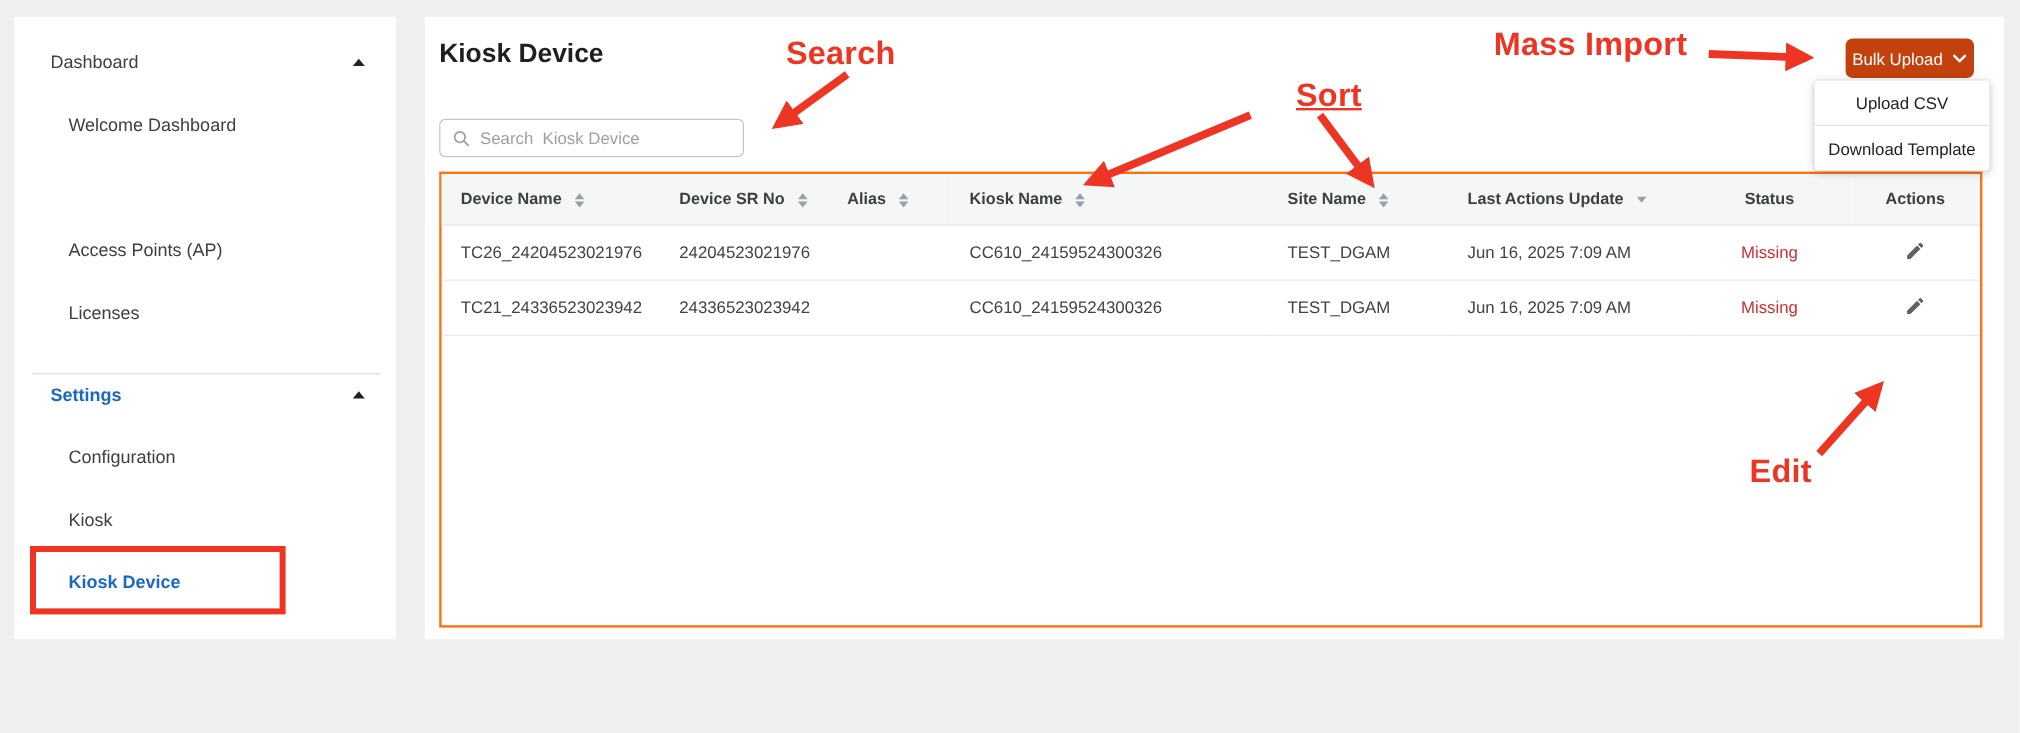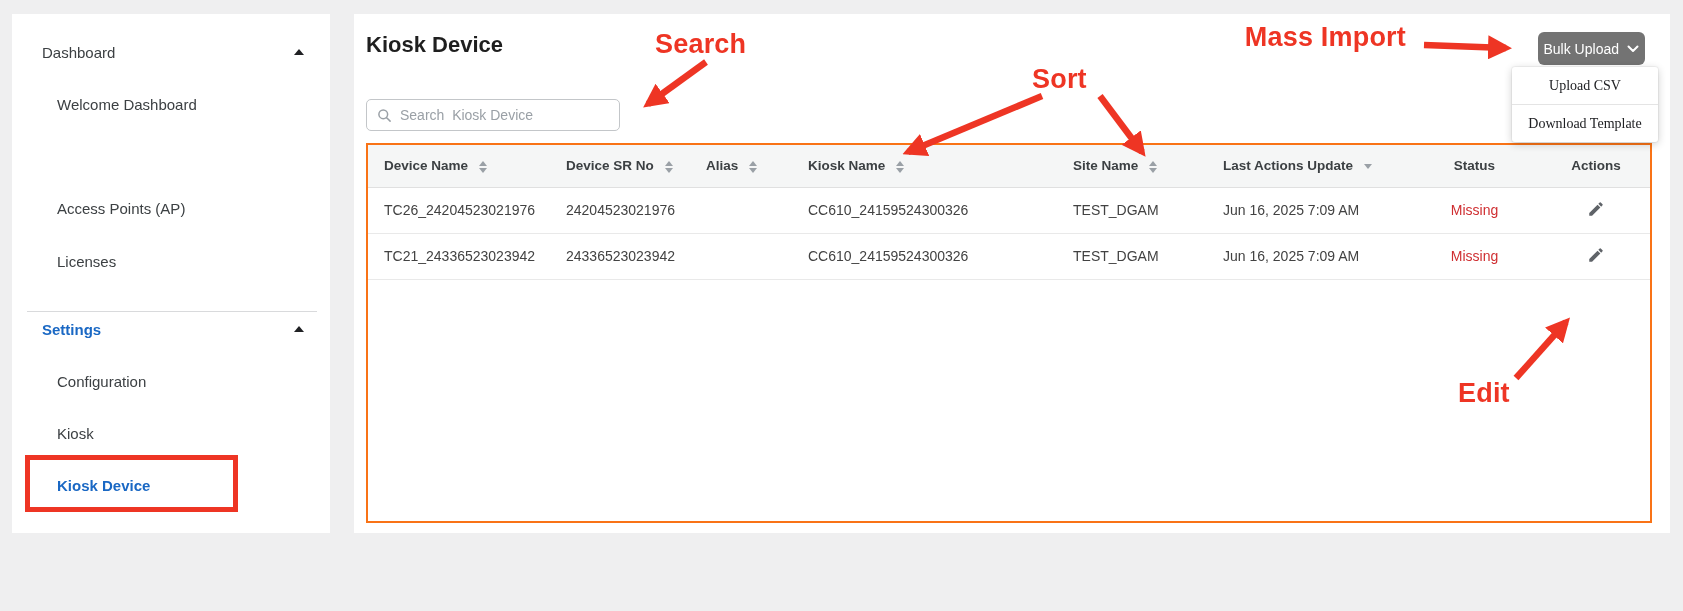--- a/index.html
+++ b/index.html
@@ -50,29 +50,28 @@
     border:1px solid #c3c6c9; border-radius:5px; background:#fff;
     display:flex; align-items:center; padding:0 10px; gap:8px;
   }
   .searchbox input {
     border:none; outline:none; flex:1; font-size:14px;
     font-family:"Liberation Sans", sans-serif; color:#3c4043; background:transparent;
   }
   .searchbox input::placeholder { color:#9aa0a6; }
   .bulk-btn {
     position:absolute; right:25px; top:18px; height:33px; padding:0 6px;
-    background:#737373; color:#ffffff; border:none; border-radius:6px;
+    background:#c2410c; color:#ffffff; border:none; border-radius:6px;
     font-size:14px; font-family:"Liberation Sans", sans-serif;
     display:flex; align-items:center; gap:8px; cursor:pointer;
   }
   .dropdown {
     position:absolute; right:12px; top:53px; width:146px;
     background:#ffffff; border-radius:3px; z-index:15;
     box-shadow:0 2px 8px rgba(0,0,0,.20), 0 0 0 1px rgba(0,0,0,.04);
-    font-family:Liberation Serif, serif;
   }
   .dd-item {
     height:37px; display:flex; align-items:center; justify-content:center;
     font-size:14px; color:#202124; cursor:pointer; white-space:nowrap;
   }
   .dd-divider { border-top:1px solid #e4e4e4; }
   
   .table-box {
     position:absolute; left:12px; top:129px; width:1286px; height:380px;
     border:2px solid #f97316; background:#fff;
@@ -105,21 +104,21 @@
   .bottom-bar {
     position:absolute; left:0; top:589px; width:1312px; height:8px;
     background:#c9c9c9; border-radius:8px 8px 0 0;
   }
   
   .ann {
     position:absolute; z-index:21; color:#ee3524; font-weight:bold; font-size:27px;
     white-space:nowrap; pointer-events:none; letter-spacing:0.2px;
   }
   .ann-search { left:655px; top:29px; }
-  .ann-sort   { left:1032px; top:64px; }
+  .ann-sort   { left:1080px; top:64px;text-decoration:underline; }
   .ann-mass   { right:277px; top:22px; }
   .ann-edit   { left:1458px; top:378px; }
   .overlay-svg { position:absolute; left:0; top:0; z-index:20; pointer-events:none; }
 </style>
 </head>
 <body>
 
 <div class="screen">
 
   <aside class="sidebar">

